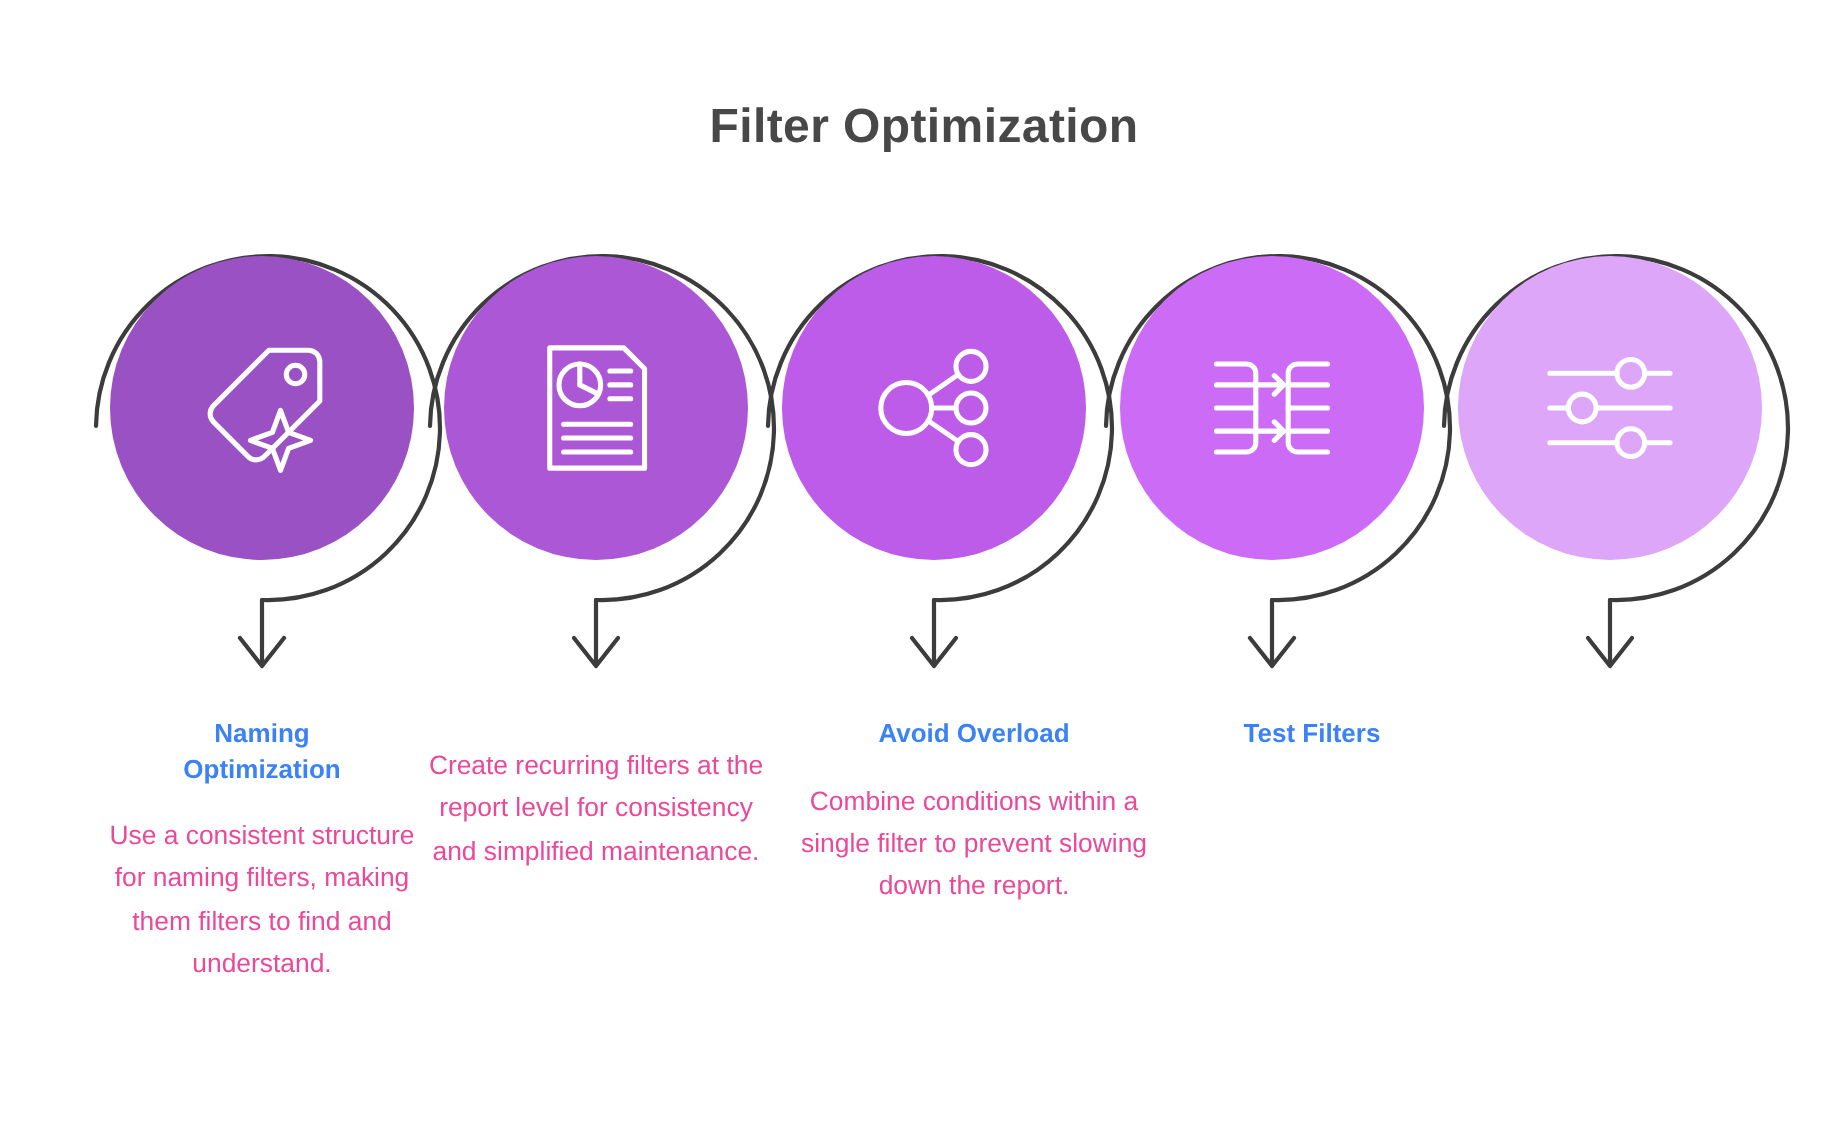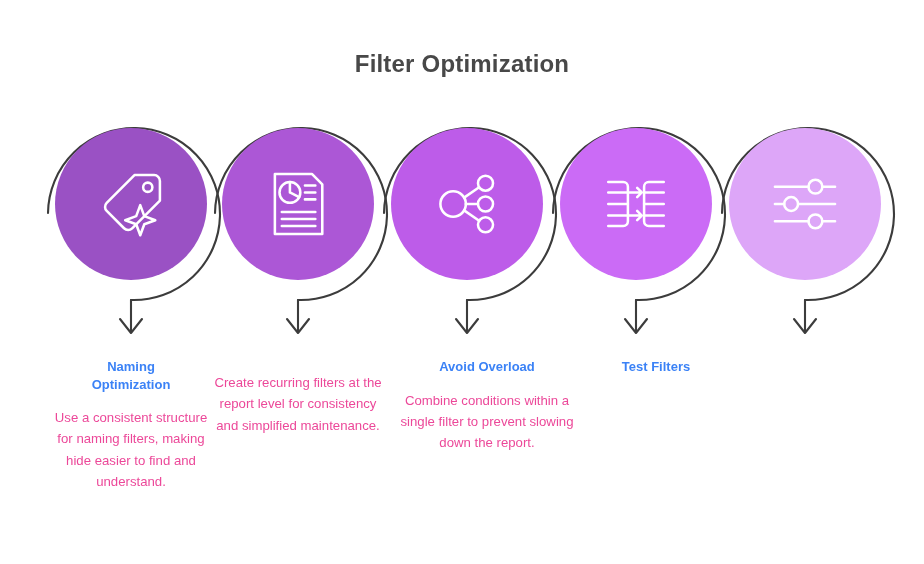--- a/index.html
+++ b/index.html
@@ -193,21 +193,21 @@
         <circle cx="41" cy="47" r="6"></circle>
       </svg>
     </div>
 
   </div>
 
   <div class="cols">
 
     <div class="col" style="left:47px;">
       <h3><span>Naming</span><br><span>Optimization</span></h3>
-      <p>Use a consistent structure for naming filters, making hide easier to find and understand.</p>
+      <p>Use a consistent structure for naming filters, making them filters to find and understand.</p>
     </div>
 
     <div class="col" style="left:214px;">
       <p>Create recurring filters at the report level for consistency and simplified maintenance.</p>
     </div>
 
     <div class="col wide" style="left:379px;">
       <h3>Avoid Overload</h3>
       <p>Combine conditions within a single filter to prevent slowing down the report.</p>
     </div>

